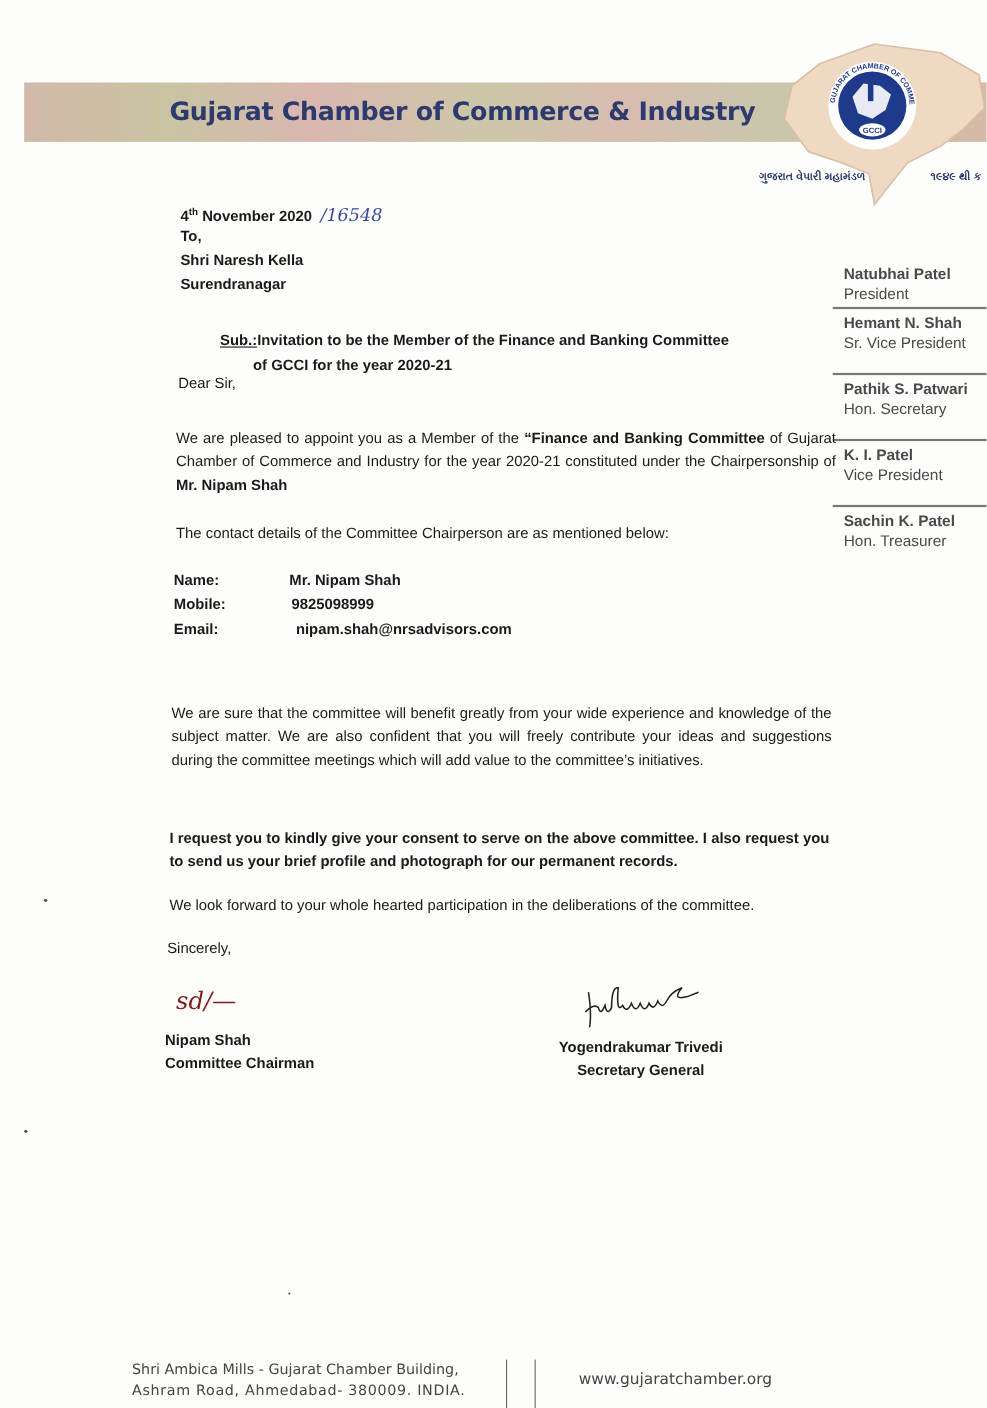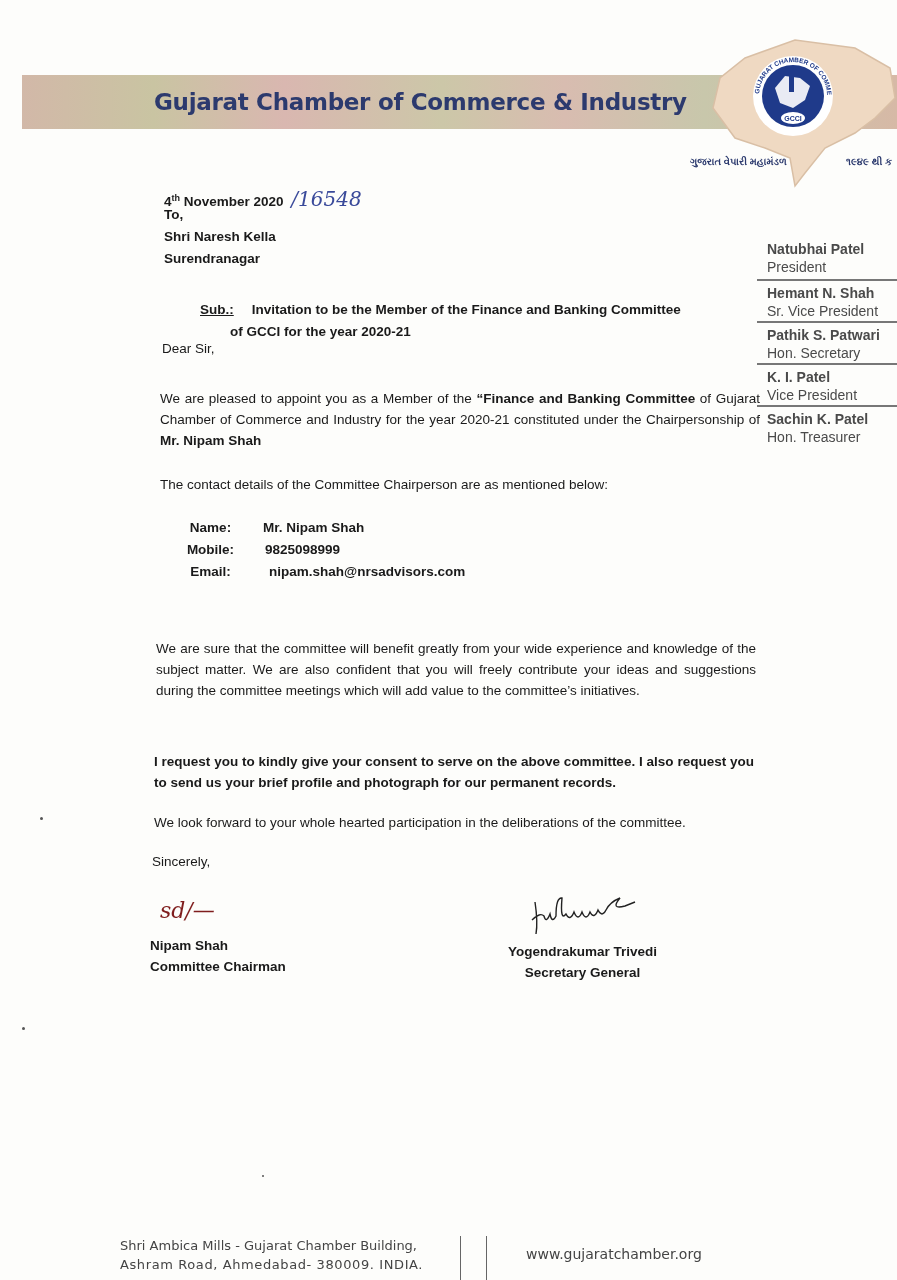--- a/index.html
+++ b/index.html
@@ -25,48 +25,48 @@
     position: absolute; left: 690px; top: 156px; font-size: 10px; font-weight: bold; color: #2c3a6e;
   }
   .since {
     position: absolute; left: 846px; top: 156px; font-size: 10px; font-weight: bold; color: #2c3a6e;
   }
 
   .letter { position: absolute; font-size: 13.5px; line-height: 1.6; }
   .date { left: 164px; top: 183px; font-weight: bold; }
   .date sup { font-size: 9px; }
   .refno {
-    font-family: "DejaVu Serif", serif; font-style: italic; color: #3a4a9a; font-size: 20px;
+    font-family: "DejaVu Serif", serif; font-style: italic; color: #3a4a9a; font-size: 16px;
     margin-left: 4px; font-weight: normal;
   }
   .addr { left: 164px; top: 204px; font-weight: bold; line-height: 22px; }
   .subject {
     left: 200px; top: 299px; width: 520px; font-weight: bold; font-size: 13.5px; line-height: 22px;
   }
-  .subject .sublabel { text-decoration: underline; margin-right: 18px; }
+  .subject .sublabel { text-decoration: underline; margin-right: 0; }
   .subject .line2 { display: block; text-align: left; padding-left: 30px; }
   .salutation { left: 162px; top: 338px; }
   .para { left: 160px; width: 600px; text-align: justify; line-height: 21px; }
   .p1 { top: 388px; }
   .p2 { top: 474px; }
   .contact { left: 158px; top: 517px; line-height: 22px; }
   .contact .row { display: flex; }
-  .contact .lbl { width: 105px; font-weight: bold; text-align: center; }
+  .contact .lbl { width: 105px; font-weight: bold; }
   .contact .val { font-weight: bold; }
   .p3 { top: 638px; left: 156px; }
   .p4 { top: 751px; left: 154px; font-weight: bold; }
   .p5 { top: 812px; left: 154px; }
   .sincerely { left: 152px; top: 851px; }
   .sig1-mark { position: absolute; left: 160px; top: 898px; font-family: "DejaVu Serif", serif; font-style: italic; font-size: 22px; color: #7f1d1d; }
   .sig1 { left: 150px; top: 935px; font-weight: bold; line-height: 21px; }
   .sig2-mark { position: absolute; left: 530px; top: 892px; }
   .sig2 { left: 508px; top: 941px; font-weight: bold; line-height: 21px; text-align: center; }
 
   .officers { position: absolute; left: 757px; top: 237px; width: 140px; }
-  .officer { border-bottom: 2px solid #777; padding: 3px 0 4px 10px; height: 42px; box-sizing: border-box; }
+  .officer { border-bottom: 2px solid #777; padding: 3px 0 4px 10px; height: 60px; box-sizing: border-box; }
   .officer:nth-child(1) { height: 44px; }
   .officer .oname { font-weight: bold; font-size: 14px; color: #4a4a4a; line-height: 18px; }
   .officer .orole { font-size: 14px; color: #4a4a4a; line-height: 18px; }
   .officer:last-child { border-bottom: none; }
 
   .footer { position: absolute; top: 1236px; left: 120px; height: 44px; display: flex; font-family: "DejaVu Sans", sans-serif; font-size: 13px; color: #444; gap: 25px; }
   .footer .col { padding: 0 12px; line-height: 19px; }
   .footer .divider { width: 1px; background: #666; height: 44px; }
   .footer .col1 { padding-left: 0; }
   .footer .col3 { padding-top: 9px; font-size: 14px; padding-left: 14px; }

